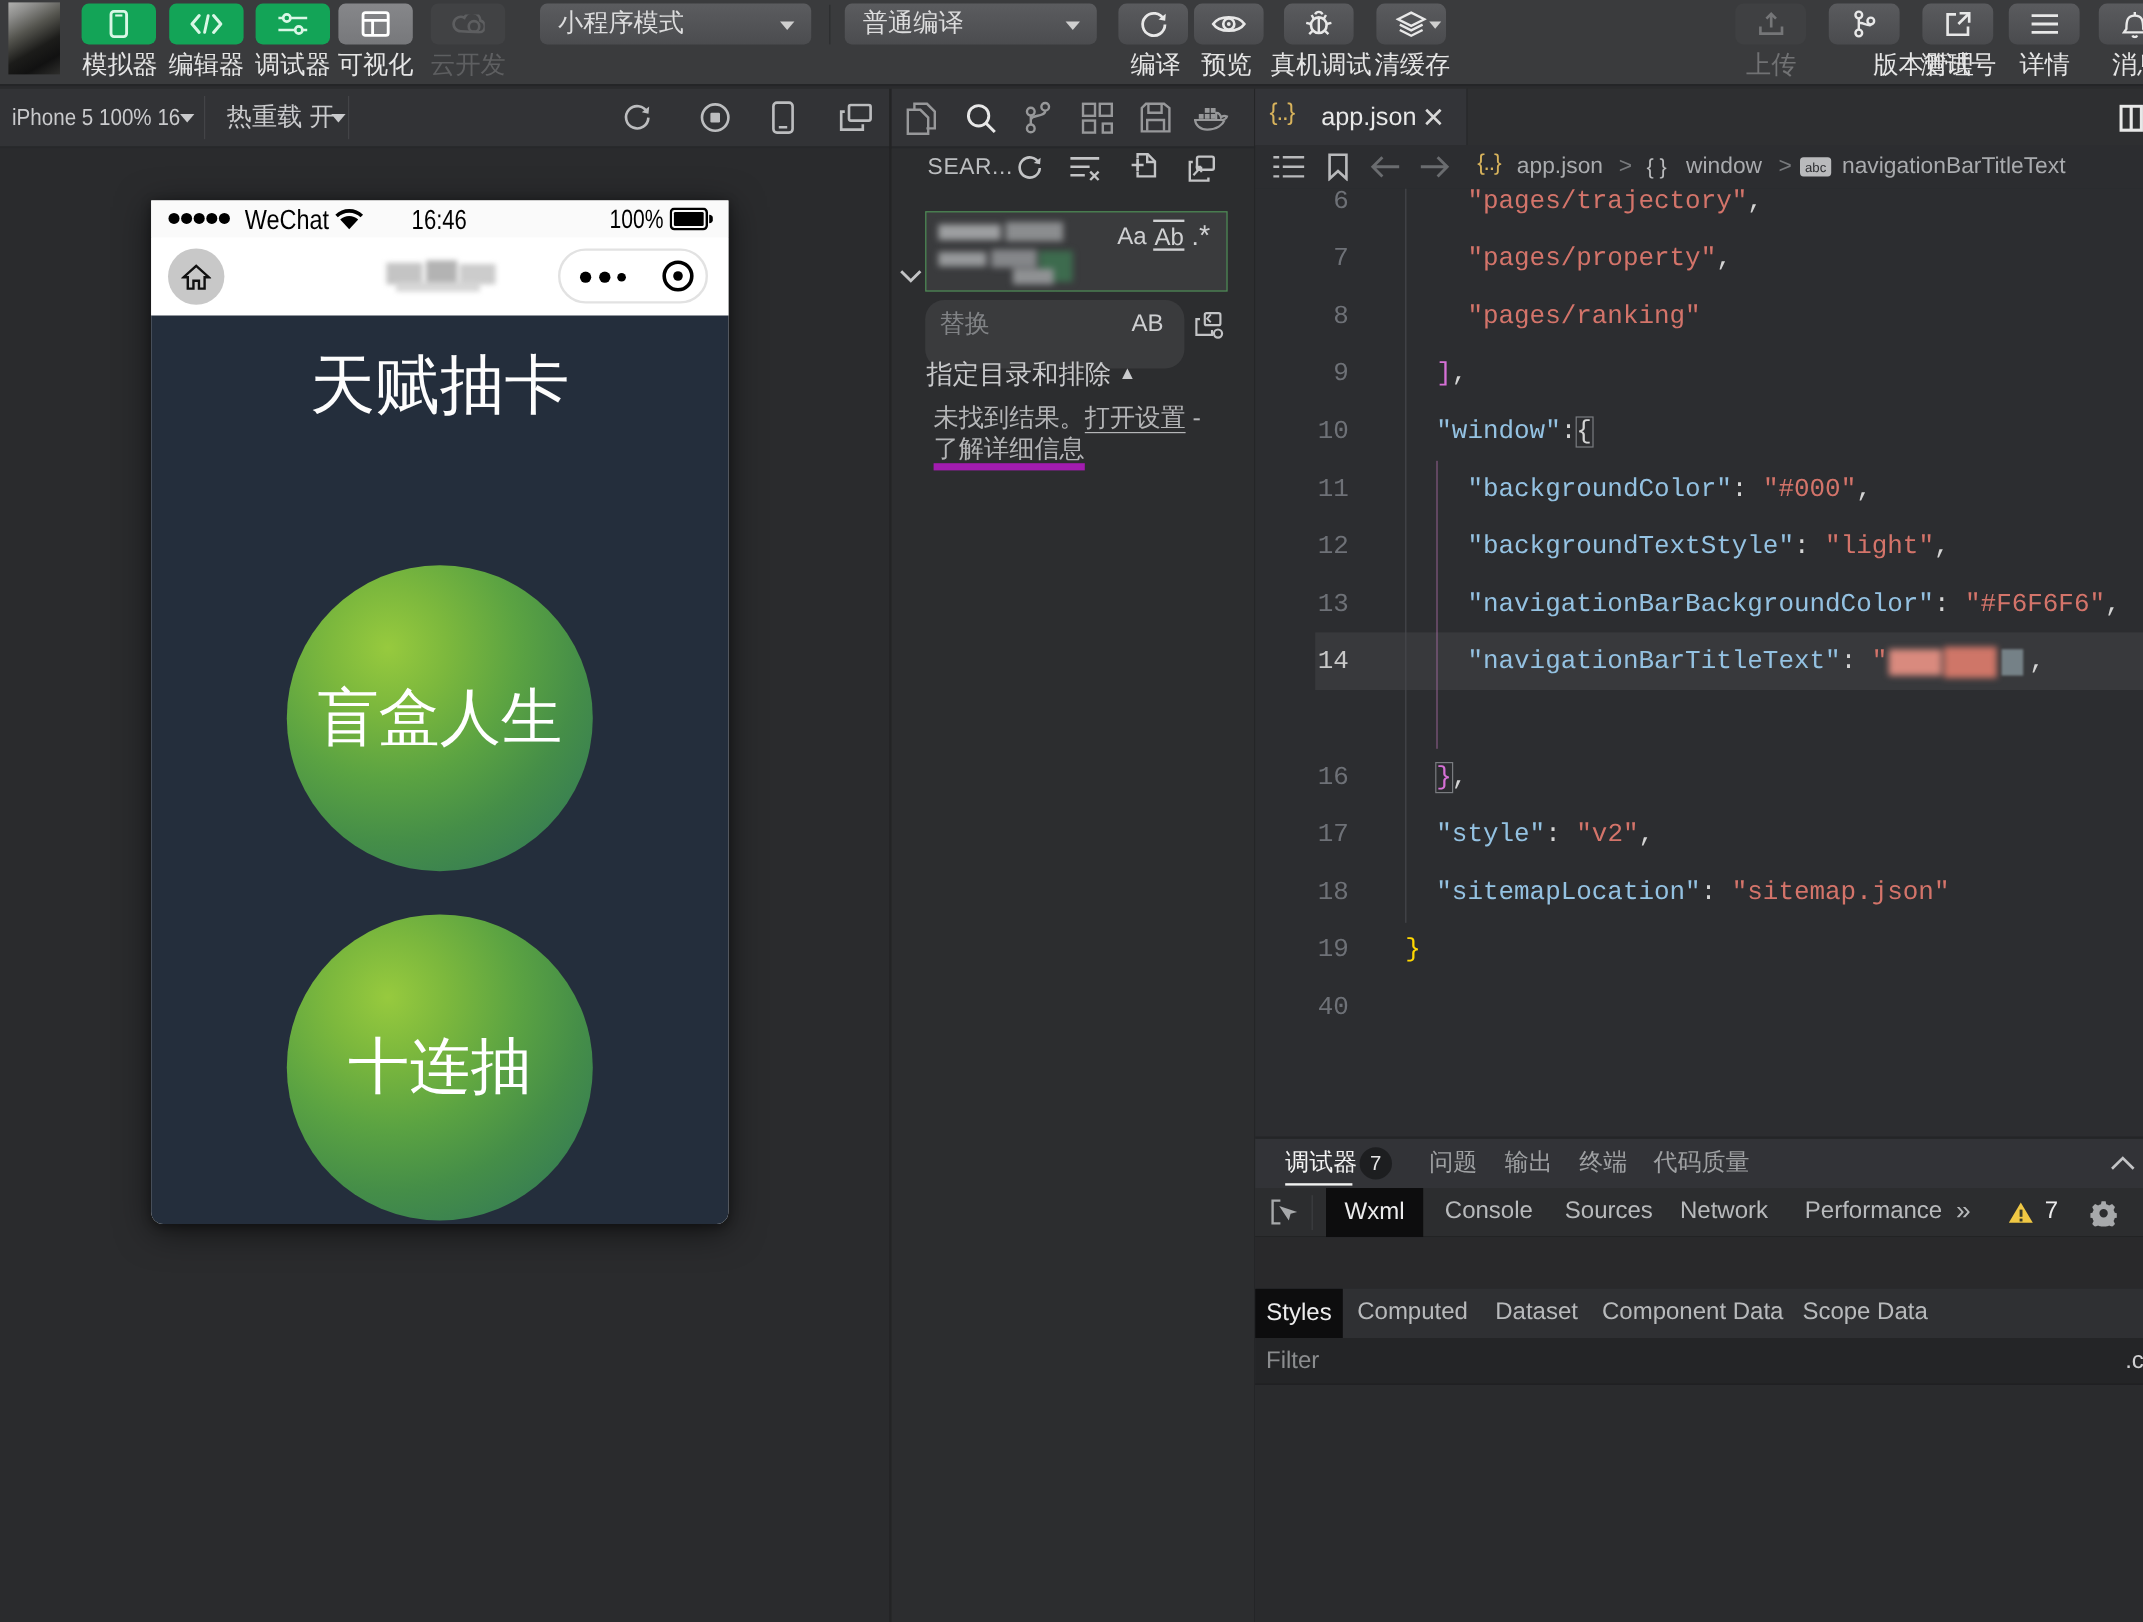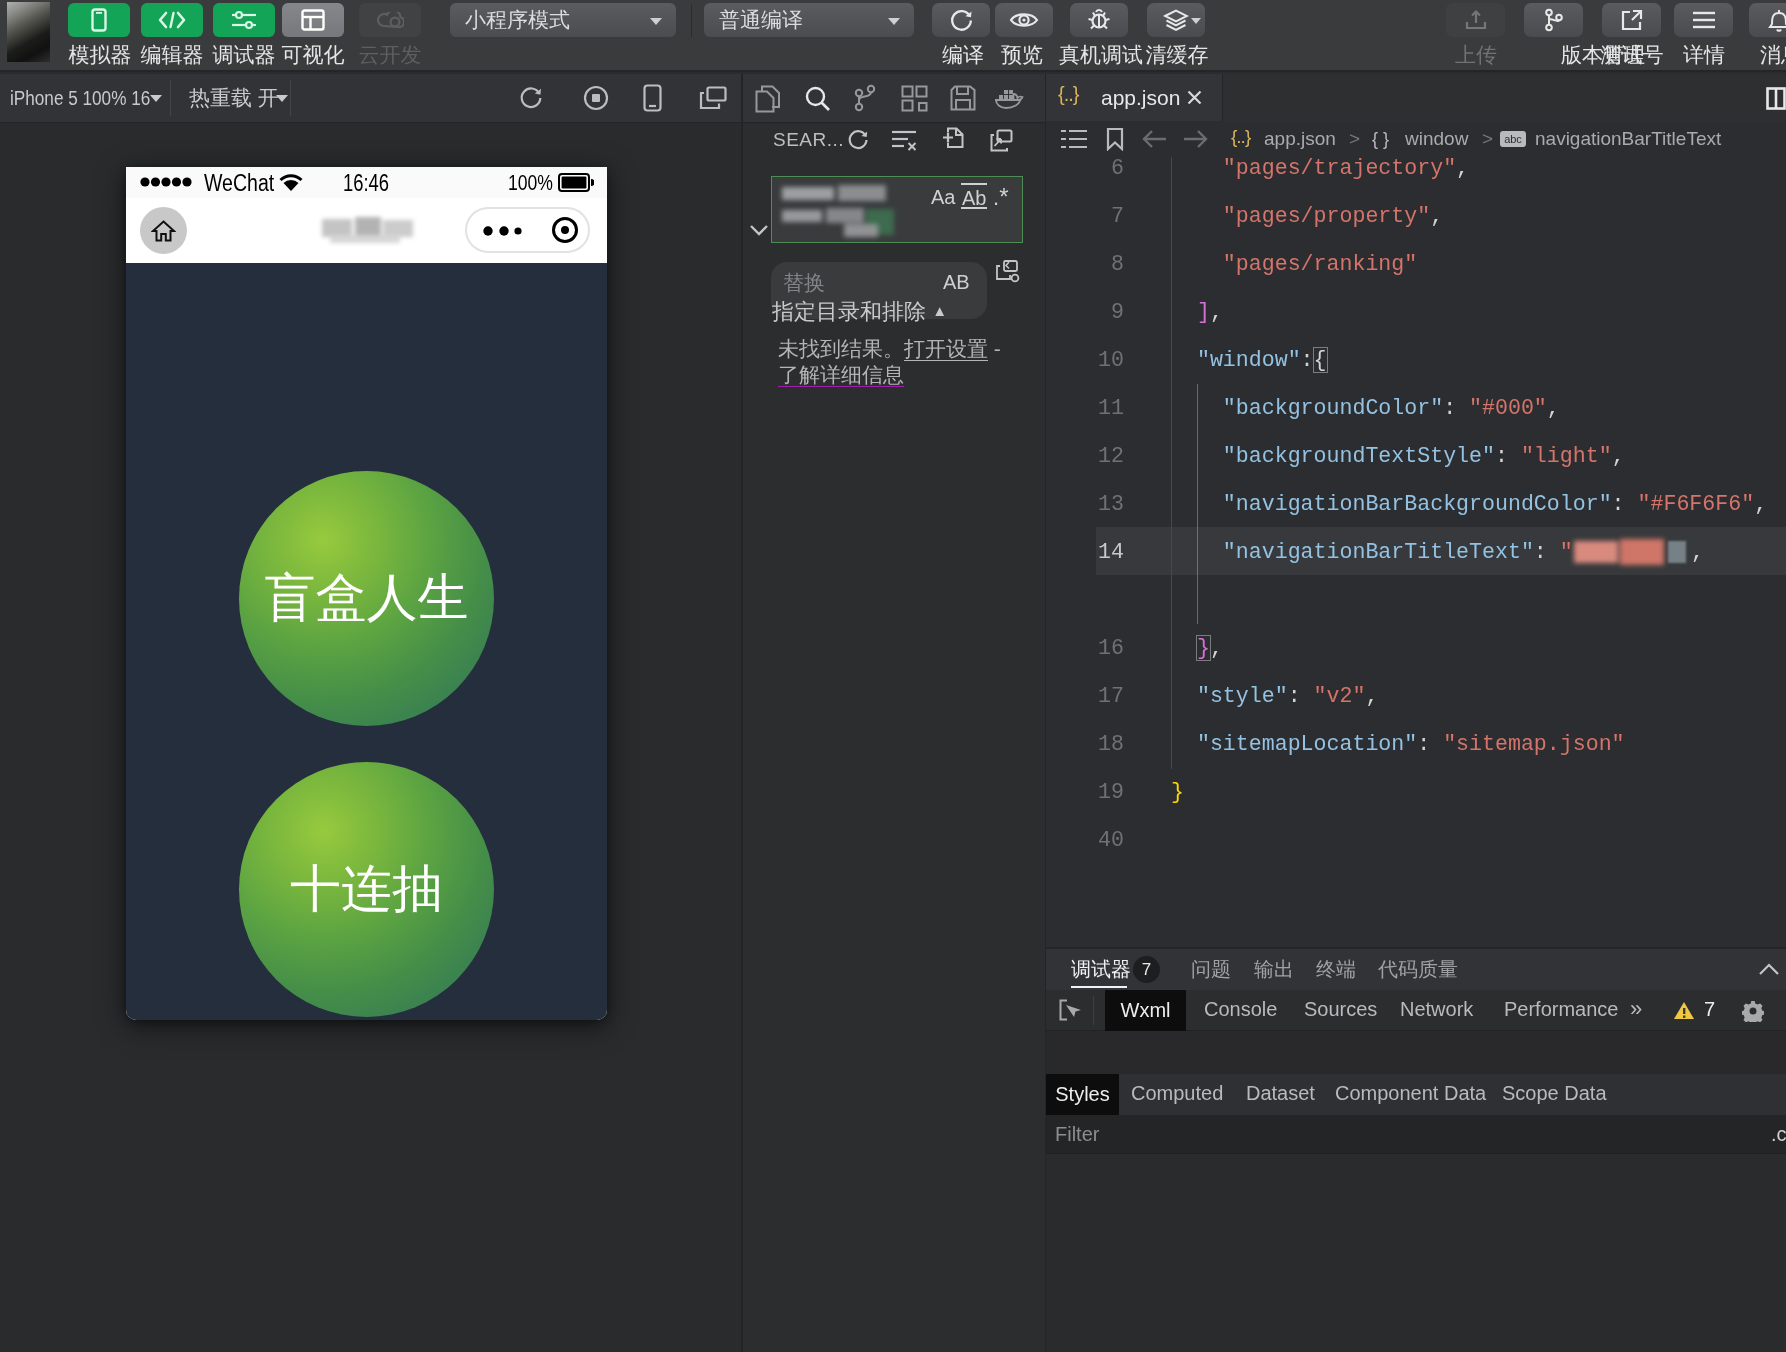--- a/index.html
+++ b/index.html
@@ -312,20 +312,21 @@
             <circle cx="5" cy="5" r="4.7"></circle>
             <circle cx="21" cy="5" r="4.7"></circle>
             <circle cx="35" cy="5" r="3.6"></circle>
           </g>
         </svg>
       <div class="abs" style="left:85px;top:8px;width:26px;height:26px;border:3.4px solid #000;border-radius:50%;"></div>
       <div class="abs" style="left:94px;top:17px;width:8px;height:8px;border-radius:50%;background:#000;"></div>
     </div>
   </div>
   <div id="pcontent">
+    <div class="abs" style="left:0;top:30px;width:481px;height:56px;display:flex;align-items:center;justify-content:center;color:#fdfdfd;font-size:54px;">天赋抽卡</div>
     <div class="ball" style="top:208px;">盲盒人生</div>
     <div class="ball" style="top:499px;">十连抽</div>
   </div>
 </div>
 
 <div id="sidebar">
   <div class="abs" style="left:30px;top:2px;height:28px;line-height:28px;font-size:19px;color:#bcbec0;letter-spacing:0.5px;">SEAR...</div>
 
   <svg class="abs" style="left:103px;top:4px;" width="24" height="24" viewBox="0 0 24 24">
       <path d="M19.6 7.8 A8.4 8.4 0 1 0 20.5 12" fill="none" stroke="#c3c4c6" stroke-width="2.2"></path>
@@ -361,34 +362,34 @@
       <div class="abs" style="left:0;top:2px;width:40px;height:12px;background:#97999b;"></div>
       <div class="abs" style="left:44px;top:0;width:38px;height:15px;background:#85878a;"></div>
       <div class="abs" style="left:84px;top:1px;width:28px;height:26px;background:#3d6b4e;"></div>
       <div class="abs" style="left:62px;top:16px;width:34px;height:13px;background:#909294;"></div>
     </div>
     <div class="abs" style="left:159px;top:8px;height:24px;line-height:24px;font-size:20px;color:#cfd0d2;">Aa</div>
     <div class="abs" style="left:189px;top:6px;height:26px;line-height:26px;font-size:20px;color:#cfd0d2;border-top:2px solid #cfd0d2;border-bottom:2px solid #cfd0d2;padding:0 1px;">Ab</div>
     <div class="abs" style="left:221px;top:6px;height:24px;line-height:28px;font-size:22px;color:#cfd0d2;">.<span style="font-size:24px;">*</span></div>
   </div>
 
-  <div class="abs" style="left:28px;top:138px;width:216px;height:57px;background:#3a3b3d;border-radius:16px;">
+  <div class="abs" style="left:28px;top:126px;width:216px;height:57px;background:#3a3b3d;border-radius:16px;">
     <div class="abs" style="left:12px;top:0;height:41px;line-height:41px;font-size:21px;color:#818386;">替换</div>
     <div class="abs" style="left:172px;top:0;height:41px;line-height:41px;font-size:20px;color:#cfd0d2;">AB</div>
   </div>
   <svg class="abs" style="left:252px;top:135px;" width="26" height="24" viewBox="0 0 26 24">
       <rect x="9" y="2" width="13" height="10" rx="1.5" fill="none" stroke="#c3c4c6" stroke-width="1.8"></rect>
       <path d="M5 7 L2 7 L2 20 L15 20 L15 16" fill="none" stroke="#c3c4c6" stroke-width="1.8"></path>
       <circle cx="20" cy="19" r="3.4" fill="none" stroke="#c3c4c6" stroke-width="1.8"></circle>
       <path d="M14 3 L11 6.5 L14 9.5" fill="none" stroke="#c3c4c6" stroke-width="1.6"></path>
     </svg>
 
   <div class="abs" style="left:29px;top:173px;height:30px;line-height:30px;font-size:22px;color:#c9cacc;">指定目录和排除 <span style="font-size:15px;position:relative;top:-3px;">▲</span></div>
 
-  <div class="abs" style="left:35px;top:212px;width:240px;font-size:21px;line-height:26px;color:#b4b5b7;">未找到结果。<span style="border-bottom:1px solid #b4b5b7;">打开设置</span> -<br><span style="border-bottom:1px solid #a21caf;">了解详细信息</span></div>
+  <div class="abs" style="left:35px;top:212px;width:240px;font-size:21px;line-height:26px;color:#b4b5b7;">未找到结果。<span style="border-bottom:1px solid #b4b5b7;">打开设置</span> -<br><span style="border-bottom:6px solid #a21caf;">了解详细信息</span></div>
 </div>
 
 <div id="edtabs">
 
   <svg class="abs" style="left:720px;top:13px;" width="20" height="23" viewBox="0 0 20 23">
       <rect x="1.5" y="1.5" width="17" height="20" fill="none" stroke="#e8e8e8" stroke-width="2.6"></rect>
       <line x1="10" y1="1.5" x2="10" y2="21.5" stroke="#e8e8e8" stroke-width="2.6"></line>
     </svg>
 </div>
 <div id="edtab">

